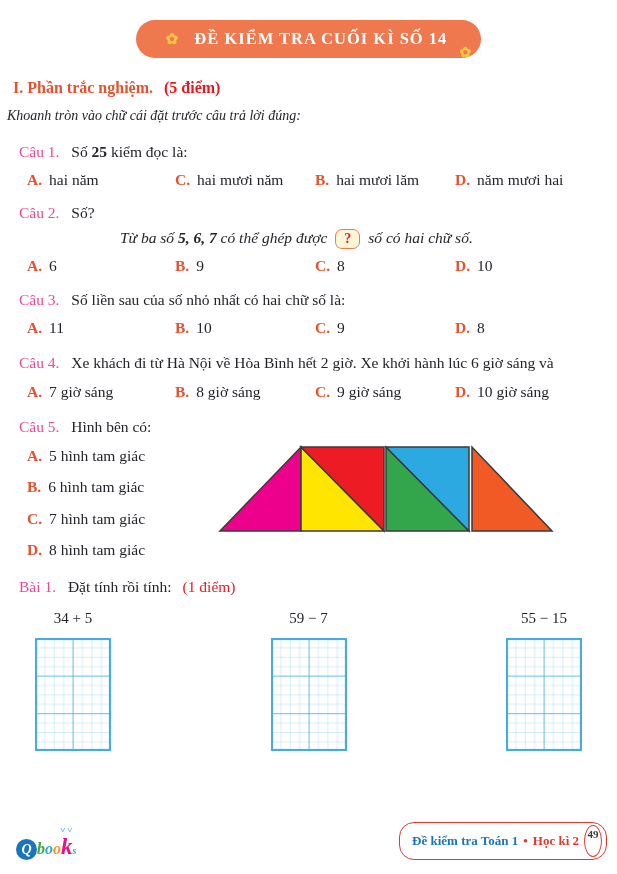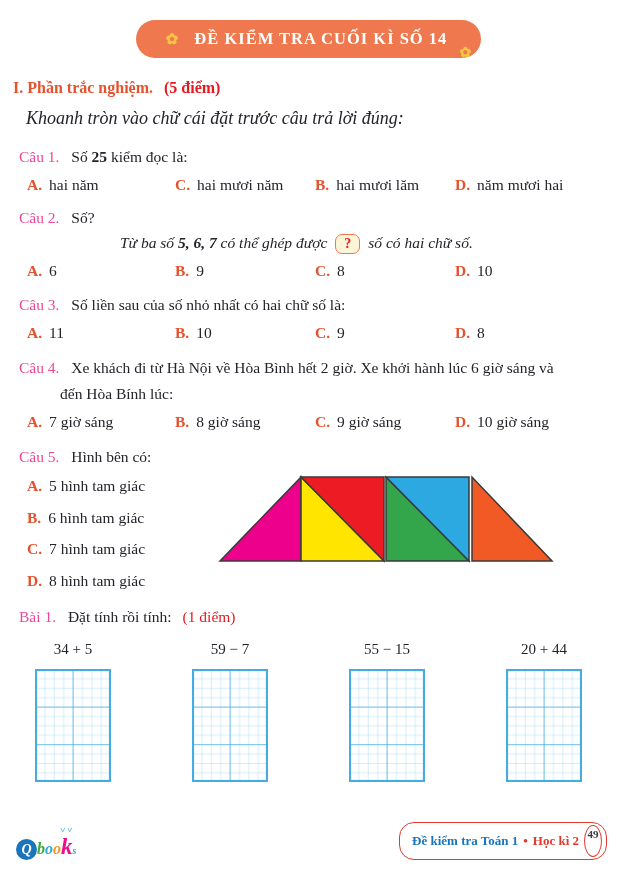--- a/index.html
+++ b/index.html
@@ -11,21 +11,21 @@
   .banner-wrap { text-align:center; }
   .banner { position:relative; display:inline-block; background:#F0784F; color:#fff;
     font-weight:bold; font-size:16.5px; letter-spacing:1px; padding:9px 34px 9px 30px;
     border-radius:22px;text-align:center; }
   .flower-l { color:#F6C445; font-size:15px; margin-right:10px; font-style:normal; }
   .flower-r { position:absolute; right:9px; bottom:-3px; color:#F6C445; font-size:14px; }
 
   
   .sec-head { margin:21px 0 0 13px; font-size:16px; font-weight:bold; color:#E4532F; }
   .pts { color:#E81A20; margin-left:7px; }
-  .instr { margin:11px 0 0 26px; font-size:18px; font-style:italic; }
+  .instr { margin:11px 0 0 7px; font-size:14px; font-style:italic; }
 
   
   .q { margin-left:19px; font-size:15.5px; line-height:1.45; }
   .q-label { color:#ec4899; font-weight:normal; margin-right:8px; }
   .b { font-weight:bold; }
   .q2-sub { margin:4px 0 0 120px; font-style:italic; font-size:15.5px; }
   .qbox { display:inline-block; font-style:normal; font-weight:bold; color:#E81A20;
     background:#FDF5D7; border:1.5px solid #F0784F; border-radius:7px;
     padding:1px 8px; margin:0 8px; font-size:14px; }
   .opts { display:grid; grid-template-columns:148px 140px 140px auto;
@@ -129,21 +129,20 @@
   <div class="opts">
     <div><span class="opt-letter">A.</span><span>11</span></div>
     <div><span class="opt-letter">B.</span><span>10</span></div>
     <div><span class="opt-letter">C.</span><span>9</span></div>
     <div><span class="opt-letter">D.</span><span>8</span></div>
   </div>
 
   <div class="q" style="margin-top:15px">
     <span class="q-label">Câu 4.</span>
     <span>Xe khách đi từ Hà Nội về Hòa Bình hết 2 giờ. Xe khởi hành lúc 6 giờ sáng và</span>
-    <div style="padding-left:41px; margin-top:3px">đến Hòa Bính lúc:</div>
   </div>
   <div class="opts">
     <div><span class="opt-letter">A.</span><span>7 giờ sáng</span></div>
     <div><span class="opt-letter">B.</span><span>8 giờ sáng</span></div>
     <div><span class="opt-letter">C.</span><span>9 giờ sáng</span></div>
     <div><span class="opt-letter">D.</span><span>10 giờ sáng</span></div>
   </div>
 
   <div class="q5-row">
     <div class="q5-left">
@@ -190,27 +189,20 @@
         <rect x="1" y="1" width="74" height="111" fill="none" stroke="#45ACE2" stroke-width="2.2"></rect>
       </svg>
     </div>
     <div class="work-col">
       <div class="prob">55 − 15</div>
       <svg width="76" height="113">
         <rect width="76" height="113" fill="url(#gmajor)"></rect>
         <rect x="1" y="1" width="74" height="111" fill="none" stroke="#45ACE2" stroke-width="2.2"></rect>
       </svg>
     </div>
-    <div class="work-col">
-      <div class="prob">20 + 44</div>
-      <svg width="76" height="113">
-        <rect width="76" height="113" fill="url(#gmajor)"></rect>
-        <rect x="1" y="1" width="74" height="111" fill="none" stroke="#45ACE2" stroke-width="2.2"></rect>
-      </svg>
-    </div>
   </div>
 
   <div class="footer">
     <div class="logo">
       <span class="birds">˅˅</span><span class="lq">Q</span><span class="lb">b</span><span class="lo1">o</span><span class="lo2">o</span><span class="lk">k</span><span class="ls">s</span>
     </div>
     <div class="page-pill">
       <span class="pill-blue">Đề kiểm tra Toán 1</span>
       <span class="pill-bullet">•</span>
       <span class="pill-red">Học kì 2</span>

